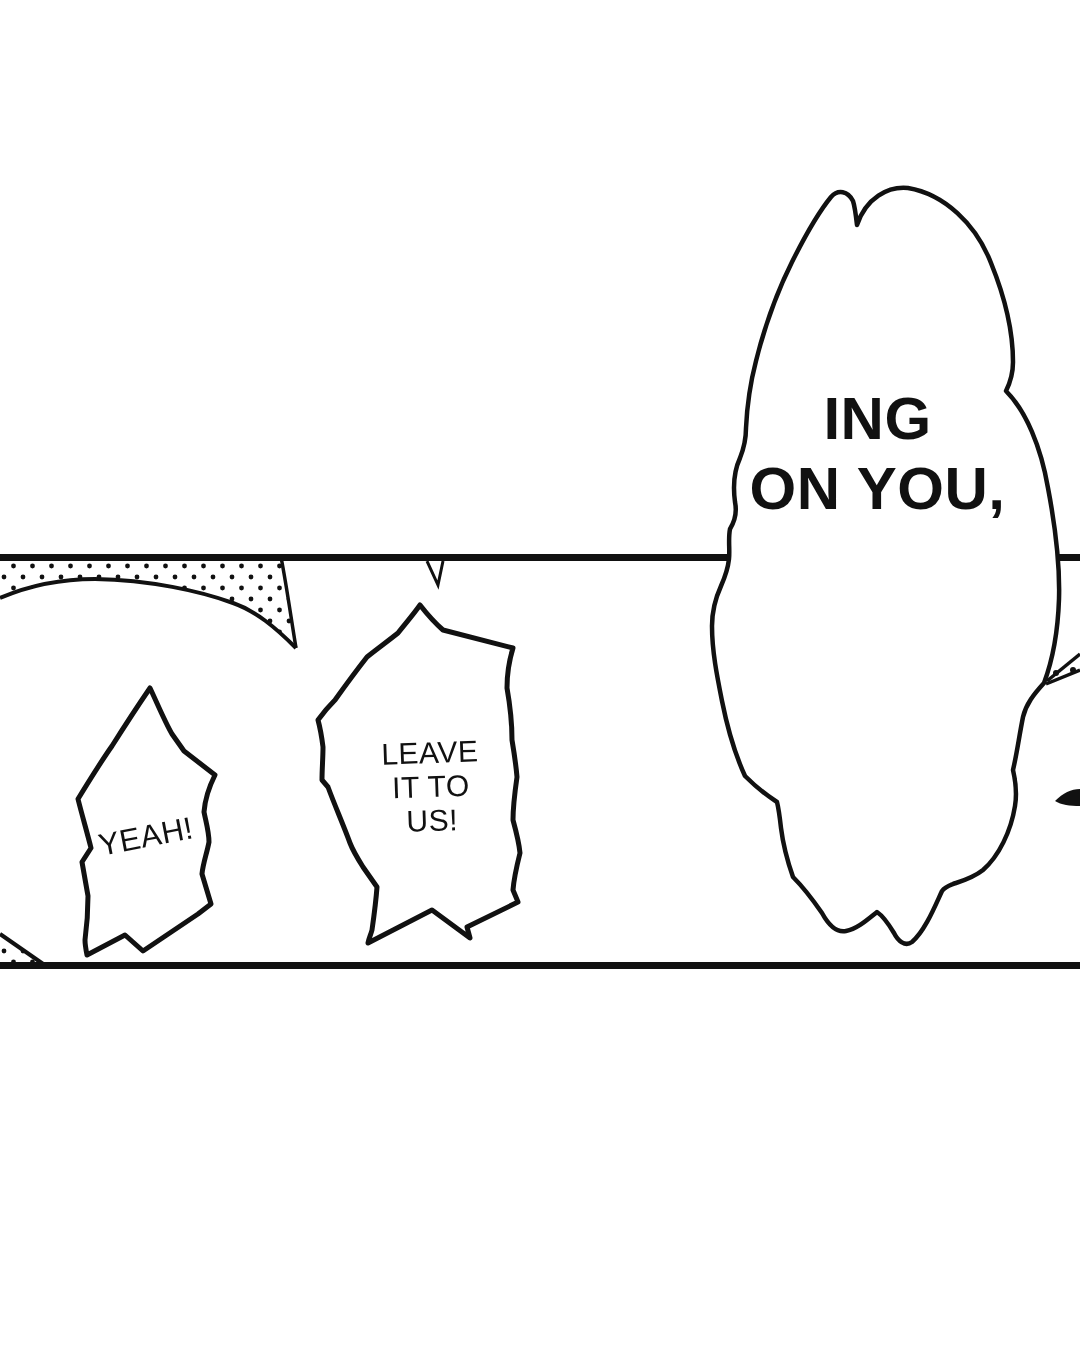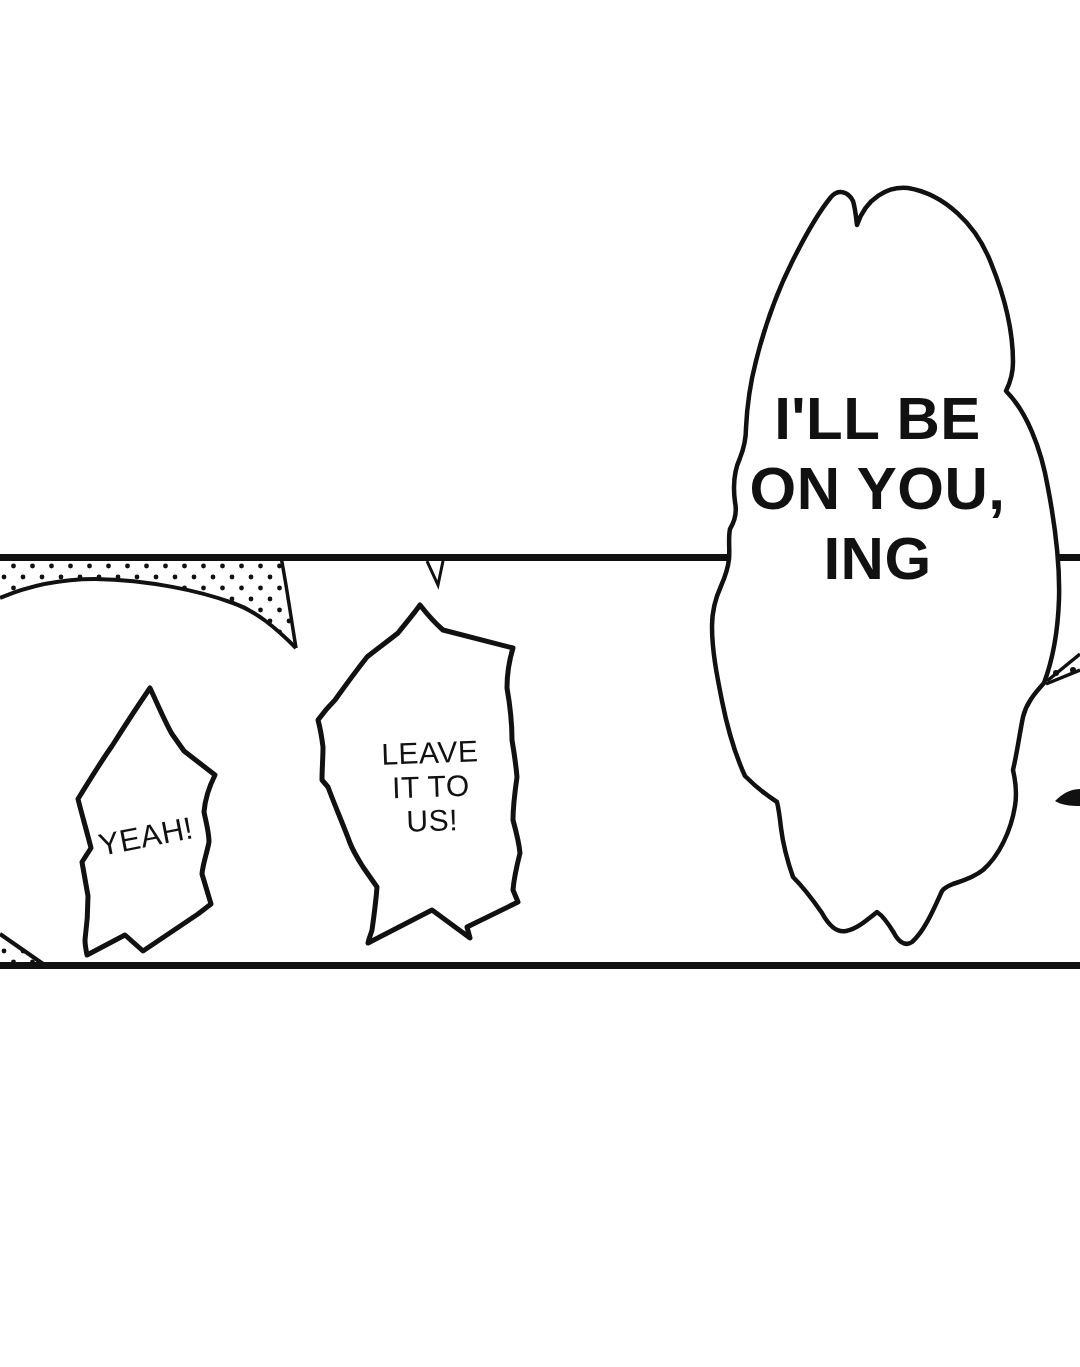--- a/index.html
+++ b/index.html
@@ -136,23 +136,22 @@
          C 733,487 734,471 740,458
          C 744,448 746,438 746,428
          C 747,407 750,384 756,361
          C 764,329 776,294 792,262
          C 803,240 817,214 831,197
          C 838,189 848,191 853,201
          C 855,207 856,216 857,225 Z" fill="#fff" stroke="#111" stroke-width="4.5" stroke-linejoin="round"></path>
   </svg>
 
   <div class="bubble-text main-text">
-    <div>I'LL BE</div>
+    <div>ING</div>
     <div>ON YOU,</div>
-    <div>ING</div>
   </div>
 
   <div class="bubble-text yeah-text">YEAH!</div>
 
   <div class="bubble-text leave-text">
     <div>LEAVE</div>
     <div>IT TO</div>
     <div>US!</div>
   </div>
 

